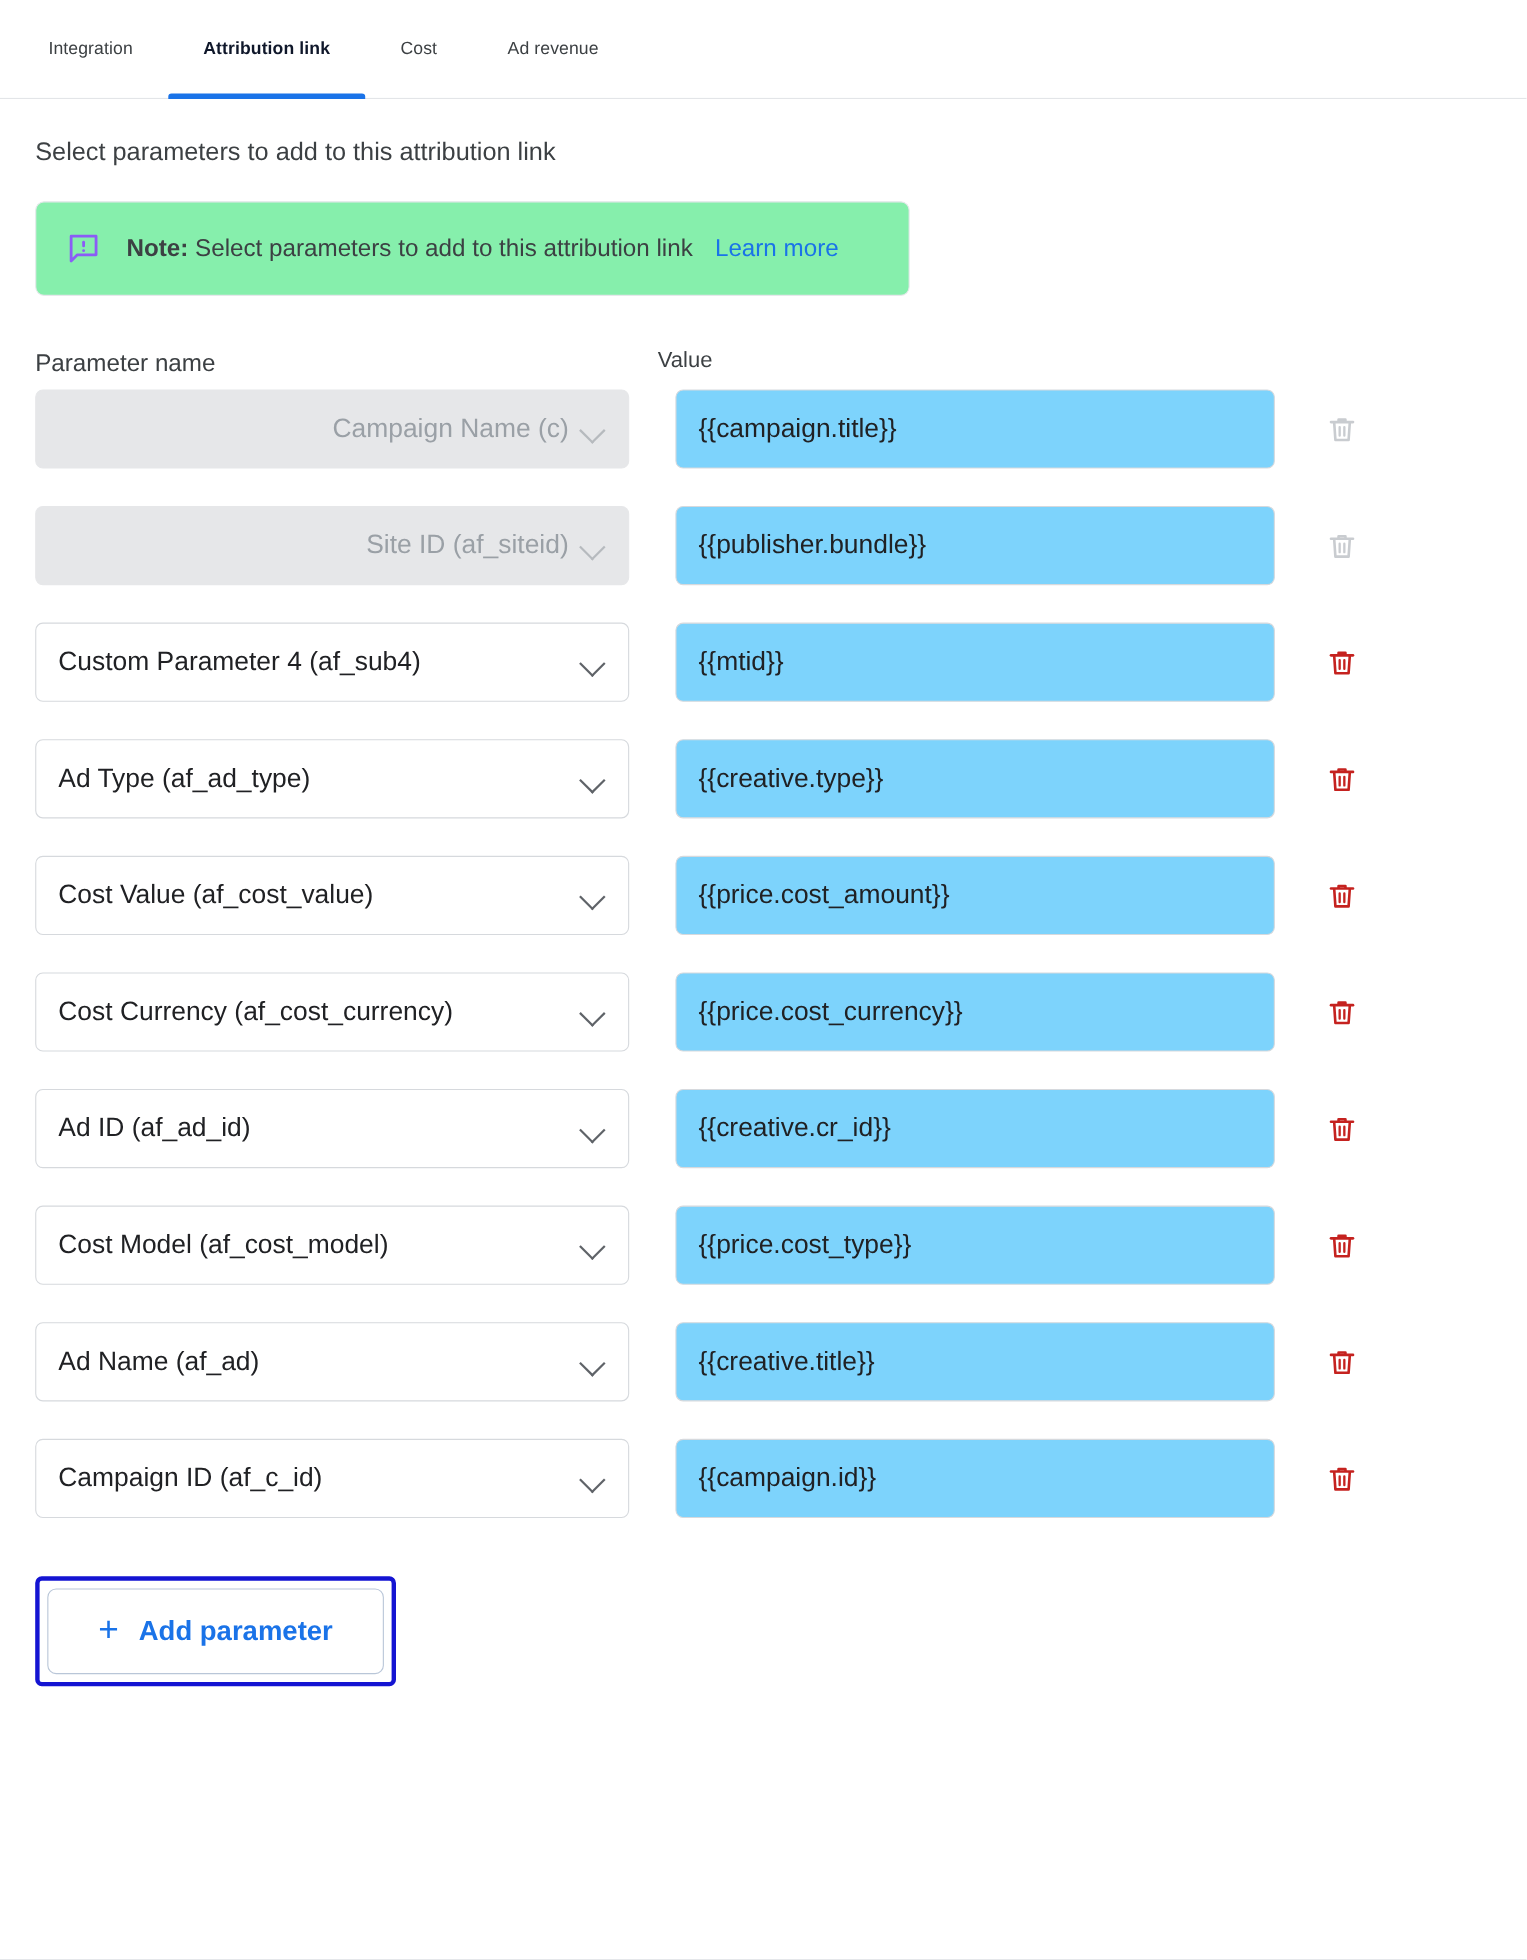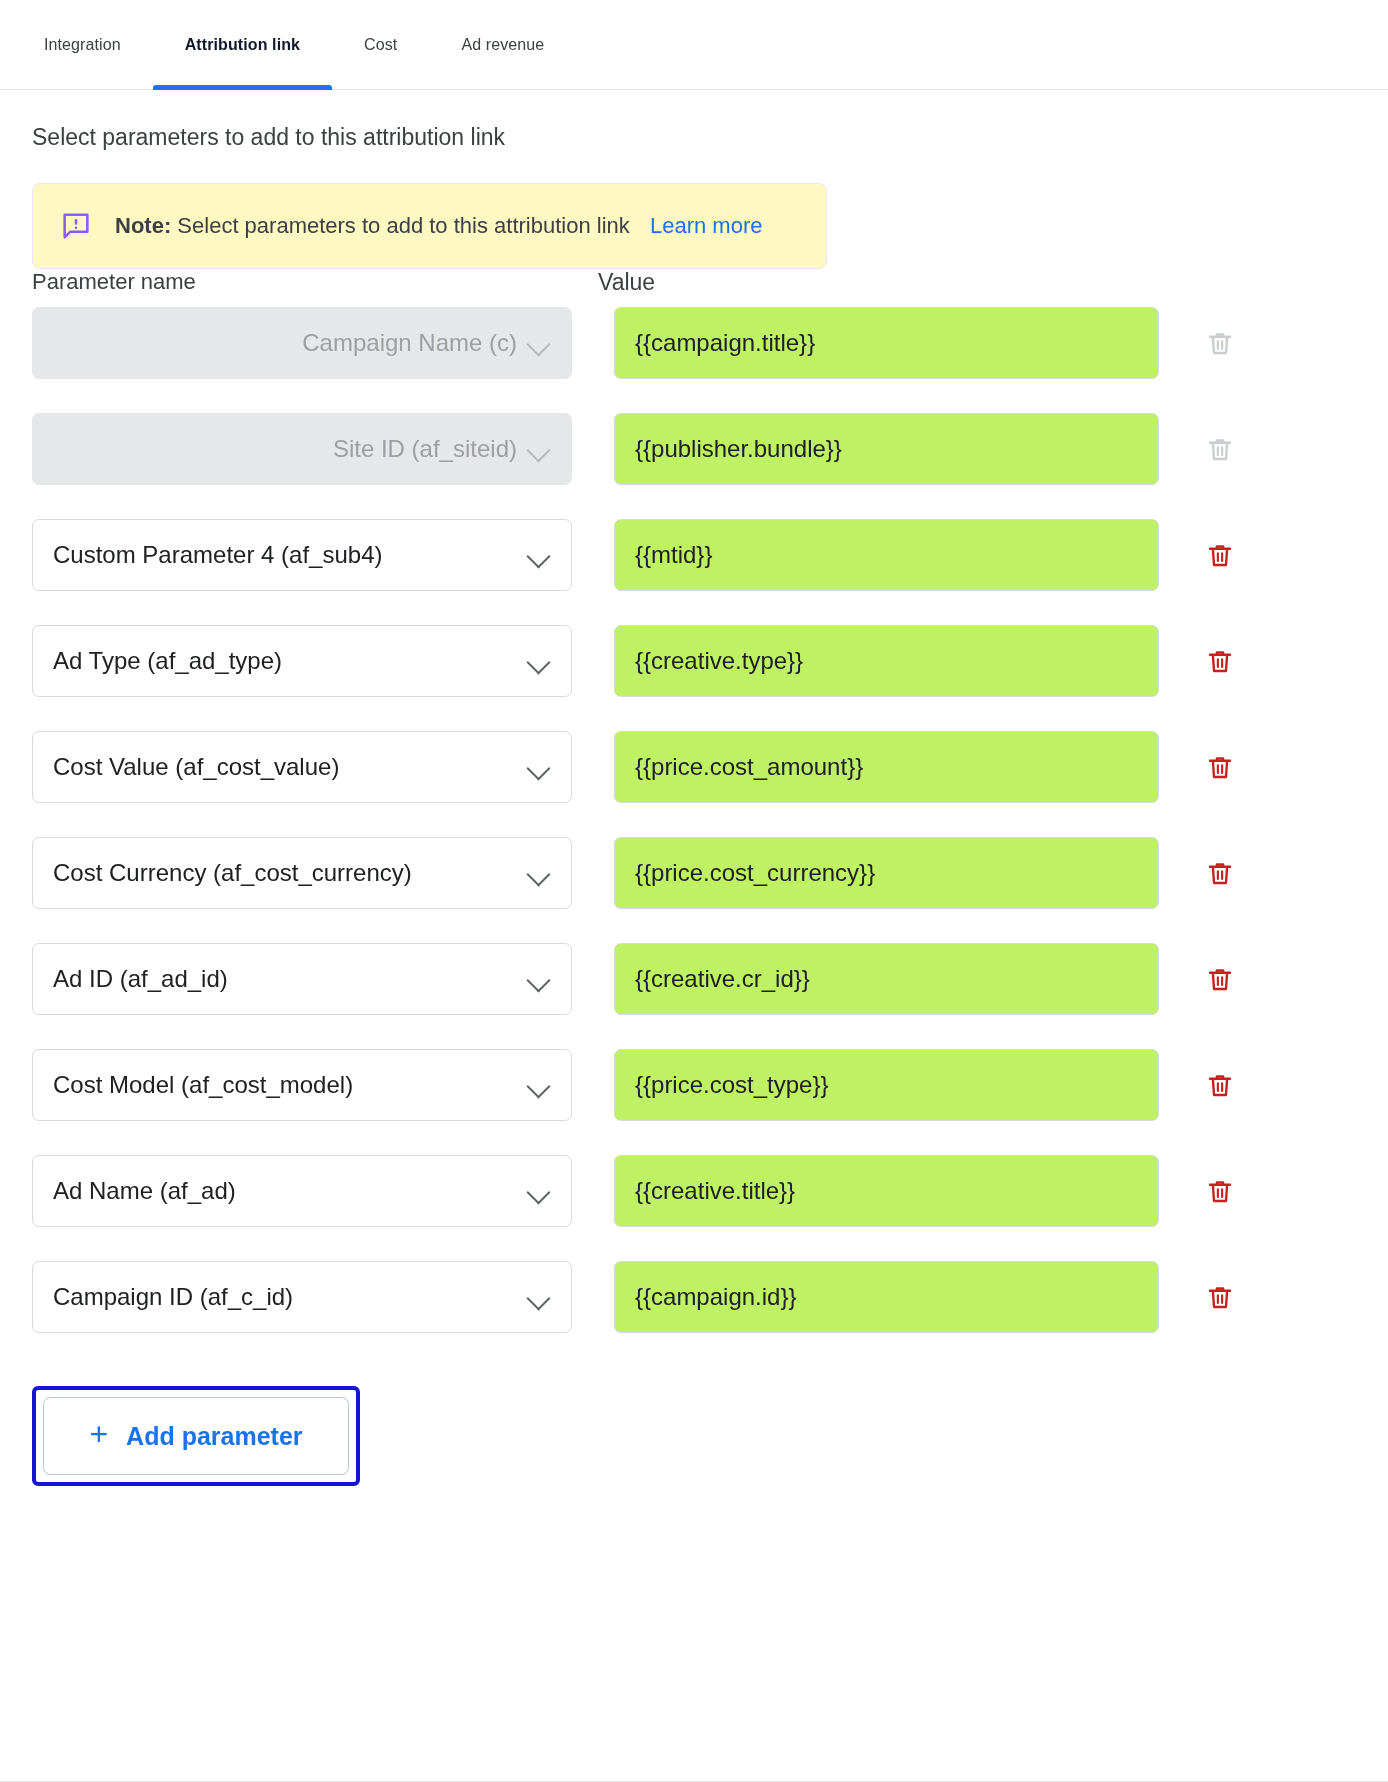--- a/index.html
+++ b/index.html
@@ -59,25 +59,26 @@
     color: #3c4043;
     margin: 0 0 32px 0;
   }
 
   
   .note {
     width: 795px;
     min-height: 86px;
     border: 1px solid #e6e8eb;
     border-radius: 8px;
-    background: #fef9c3;
+    background: #86efac;
     display: flex;
     align-items: center;
     padding: 0 26px;
     gap: 22px;
+    margin-bottom: 48px;
   }
   .note-icon { flex: 0 0 auto; display:flex; align-items:center; }
   .note-text {
     font-size: 22px;
     color: #3c4043;
   }
   .note-text b { font-weight: 700; }
   .note-link {
     color: #1a73e8;
     margin-left: 14px;
@@ -88,21 +89,21 @@
   .col-headers {
     display: flex;
     margin-bottom: 6px;
   }
   .col-h-name {
     width: 540px;
     font-size: 22px;
     color: #3c4043;
   }
   .col-h-value {
-    font-size: 23px;
+    font-size: 20px;
     color: #3c4043;
     margin-left: 26px;
   }
 
   
   .row {
     display: flex;
     align-items: center;
     height: 81px;
     margin-bottom: 25px;
@@ -152,21 +153,21 @@
   .select.disabled .chev::before {
     border-right-color: #b6babe;
     border-bottom-color: #b6babe;
   }
 
   .value-input {
     width: 545px;
     height: 72px;
     border: 1px solid #d6d9dd;
     border-radius: 7px;
-    background: #bef264;
+    background: #7dd3fc;
     font-size: 24px;
     color: #202124;
     padding: 0 20px;
     margin-left: 42px;
     font-family: "Liberation Sans", sans-serif;
   }
 
   .del-wrap {
     width: 80px;
     height: 72px;

